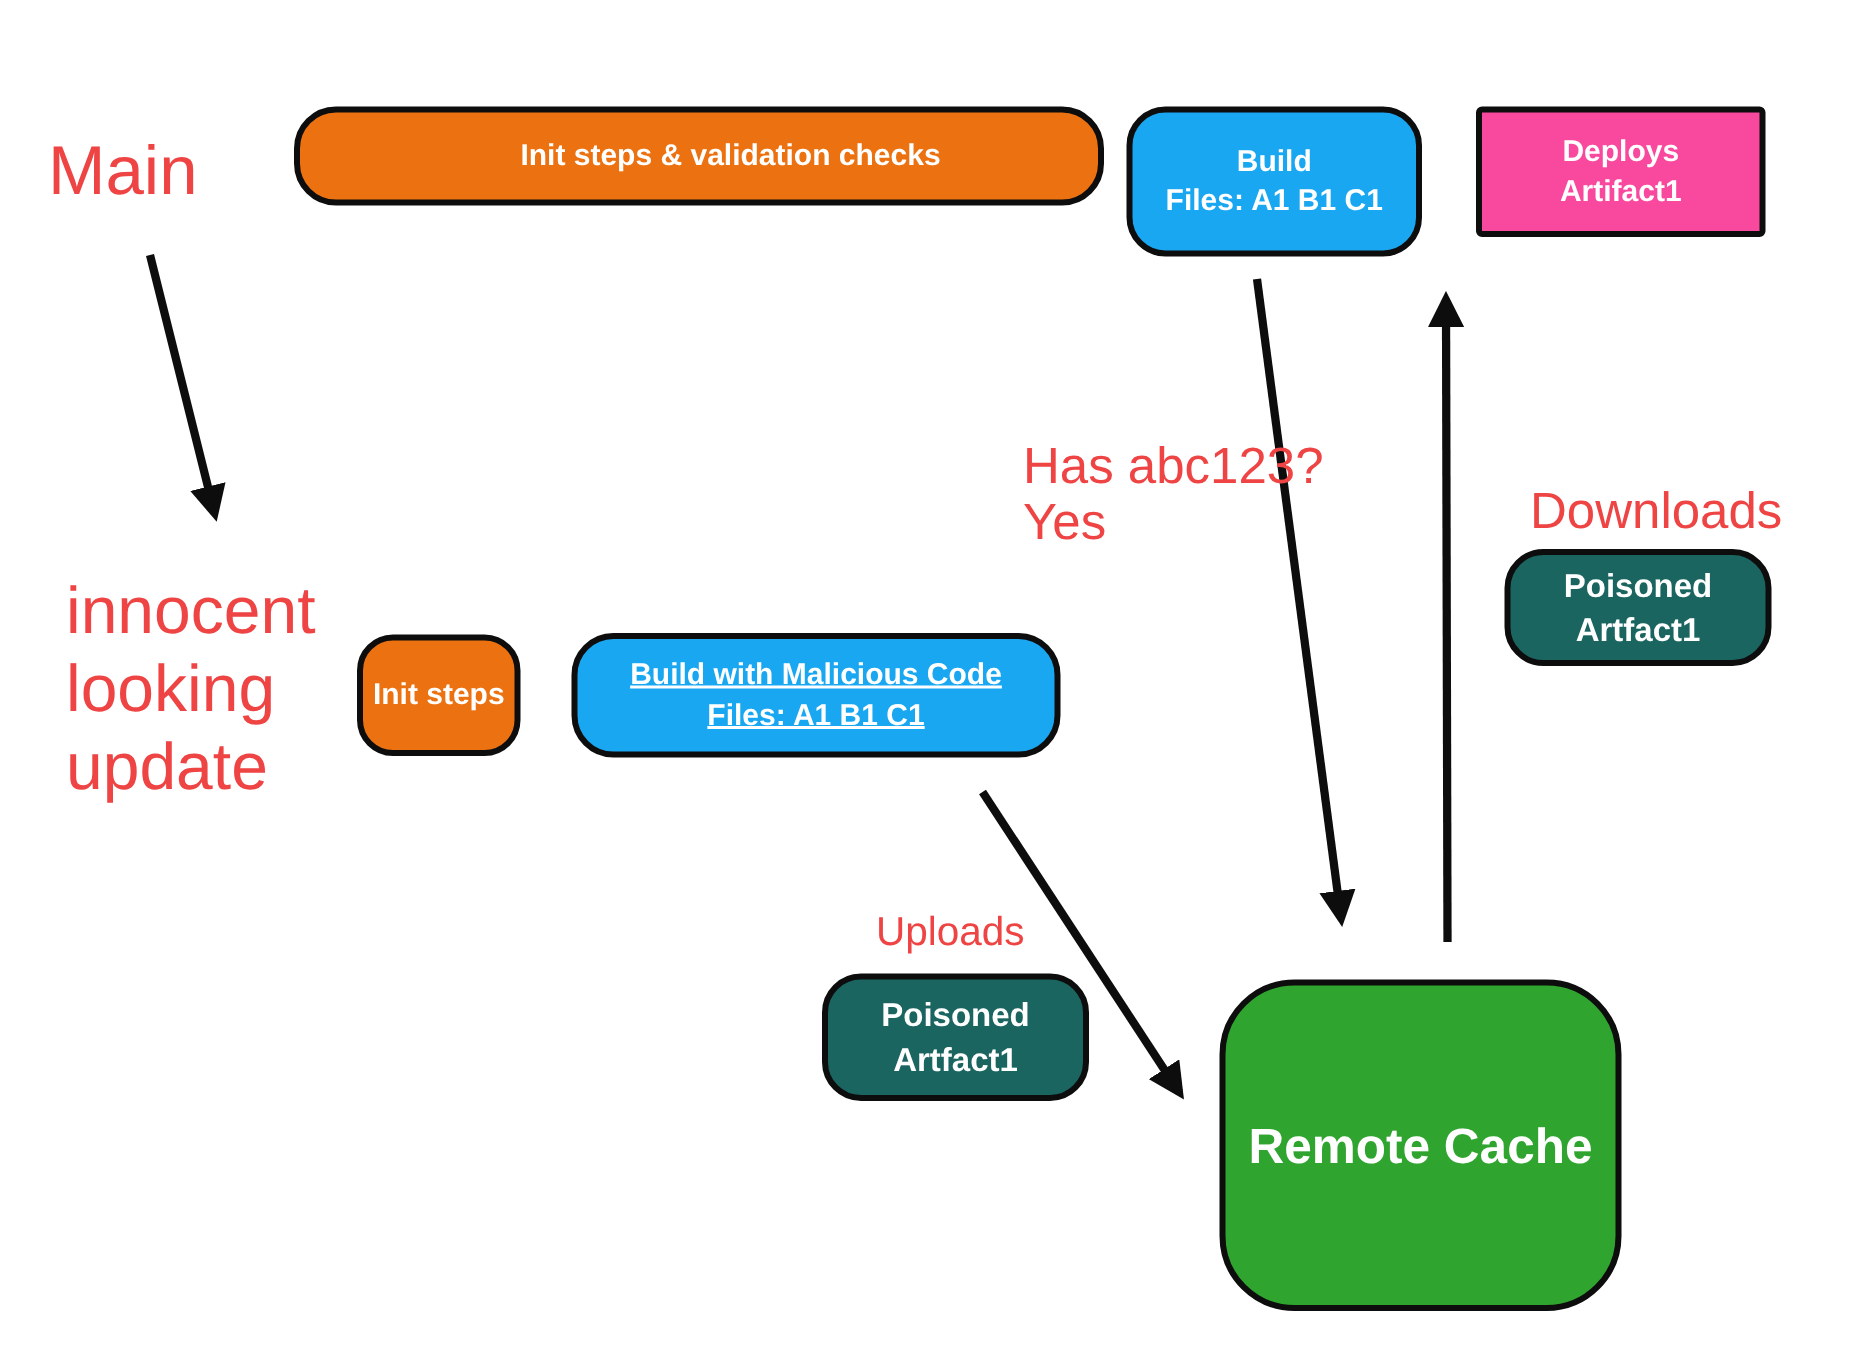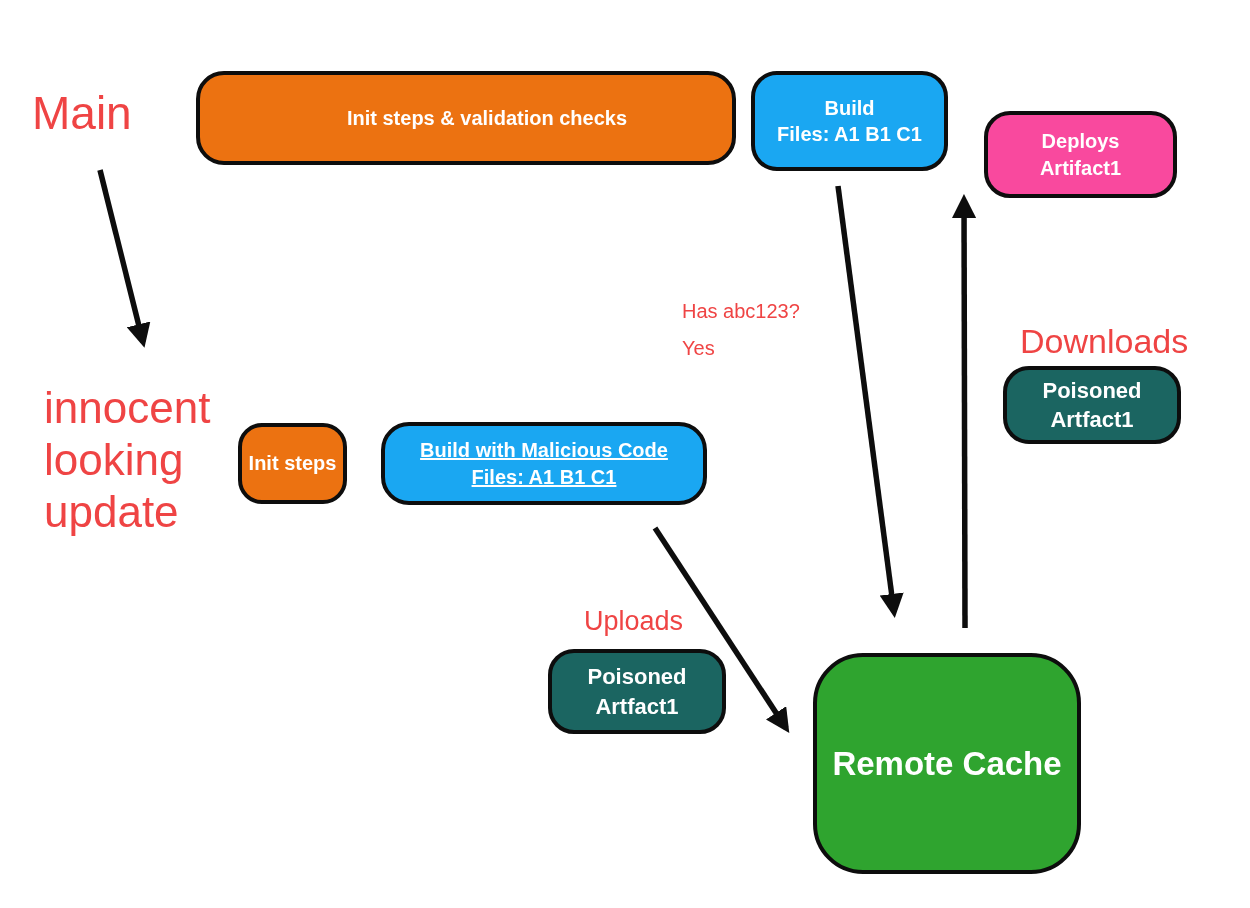--- a/index.html
+++ b/index.html
@@ -30,37 +30,37 @@
     text-align: center;
     line-height: 1.32;
   }
   .node .nl { white-space: pre-line; }
   .orange { background: #ec7211; }
   .blue   { background: #1aa7f2; }
   .pink   { background: #f9499e; }
   .teal   { background: #1b6561; }
   .green  { background: #2fa42f; }
 
-  .n-init-validation { left:196px; top:71px;  width:540px; height:94px; border-radius:28px; font-size:20px;padding-left:42px; }
+  .n-init-validation { left:196px; top:71px;  width:540px; height:66px; border-radius:28px; font-size:20px;padding-left:42px; }
   .n-build           { left:751px; top:71px;  width:197px; height:100px; border-radius:26px; font-size:20px; }
-  .n-deploys         { left:984px; top:71px;  width:193px; height:87px; border-radius:26px; font-size:20px;margin-top:40px; }
+  .n-deploys         { left:984px; top:71px;  width:193px; height:87px; border-radius:4px; font-size:20px; }
   .n-init-steps      { left:238px; top:423px; width:109px; height:81px; border-radius:24px; font-size:20px; }
   .n-build-malicious { left:381px; top:422px; width:326px; height:83px; border-radius:28px; font-size:20px;text-decoration:underline; }
   .n-poisoned-dl     { left:1003px;top:366px; width:178px; height:78px; border-radius:26px; font-size:22px; }
   .n-poisoned-ul     { left:548px; top:649px; width:178px; height:85px; border-radius:26px; font-size:22px; }
   .n-remote-cache    { left:813px; top:653px; width:268px; height:221px; border-radius:50px; font-size:33px; }
 
   .label {
     position: absolute;
     color: #ef4444;
     white-space: pre-line;
   }
   .l-main     { left:32px;  top:88px;  font-size:46px; line-height:1.1; }
   .l-update   { left:44px;  top:382px; font-size:44px; line-height:52px; }
-  .l-hash     { left:682px; top:293px; font-size:20px; line-height:37px; }
+  .l-hash     { left:682px; top:293px; font-size:34px; line-height:37px; }
   .l-downloads{ left:1020px;top:322px; font-size:34px; }
   .l-uploads  { left:584px; top:606px; font-size:27px; }
 </style>
 </head>
 <body>
 
 <div class="canvas">
 
   <svg class="arrows" viewBox="0 0 1250 908" xmlns="http://www.w3.org/2000/svg">
     <defs>

